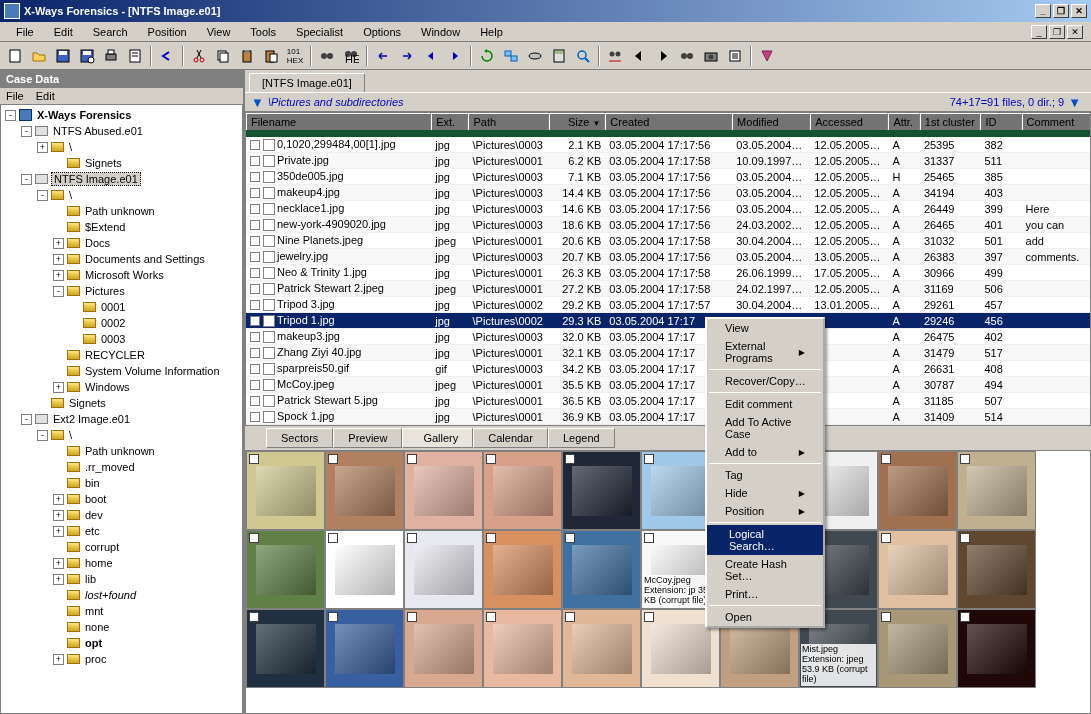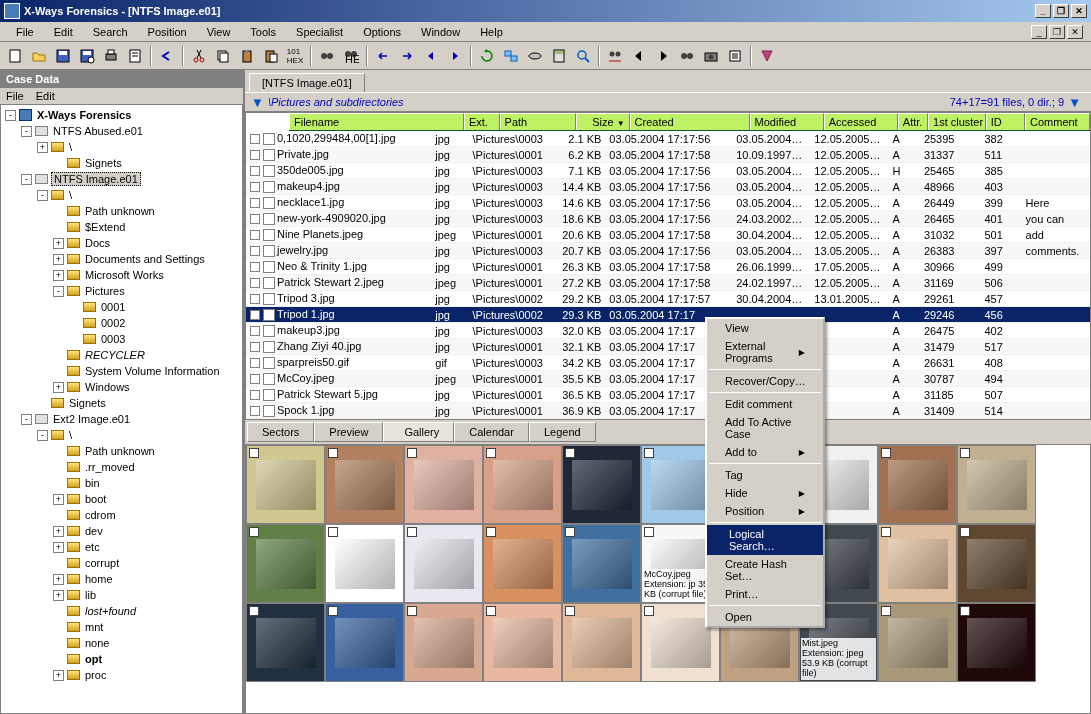--- a/index.html
+++ b/index.html
@@ -40,35 +40,35 @@
 .tab-bar { height: 22px; display: flex; align-items: flex-end; padding: 2px 4px 0 4px; }
 .tab { background: #d4d0c8; border: 1px solid #fff; border-bottom: none; border-right-color: #808080; padding: 3px 12px; cursor: default; }
 
 .path-bar { background: #d4d0c8; height: 20px; display: flex; align-items: center; padding: 0 6px; border-top: 1px solid #fff; border-bottom: 1px solid #808080; }
 .path-bar .filter-icon { color: #0050d0; font-size: 13px; margin-right: 4px; }
 .path-bar .path-text { color: #0000c0; font-style: italic; }
 .path-bar .spacer { flex: 1; }
 .path-bar .count { color: #0000c0; }
 
 .file-table { flex: 0 0 auto; background: #fff; border: 1px solid #808080; overflow: hidden; }
-.ft-header { display: flex; background: #bef264; border-bottom: 1px solid #14532d; margin-left: 43px; }
+.ft-header { display: flex; background: #737373; border-bottom: 7px solid #14532d; }
 .ft-header div { border-right: 1px solid #808080; border-left: 1px solid #fff; border-top: 1px solid #fff; padding: 2px 4px; overflow: hidden; white-space: nowrap; cursor: default; }
 .ft-body { max-height: 304px; overflow: auto; }
 .ft-row { display: flex; height: 16px; align-items: center; border-bottom: 1px solid #f0f0f0; }
 .ft-row:nth-child(even) { background: #f8f8f8; }
 .ft-row.selected { background: #0a246a; color: #fff; }
 .ft-row > div { padding: 0 4px; overflow: hidden; white-space: nowrap; text-overflow: clip; }
 .ft-row .fileicon { width: 12px; height: 12px; background: #fff; border: 1px solid #808080; margin-right: 2px; display: inline-block; vertical-align: middle; }
 .ft-row .chk { width: 10px; height: 10px; border: 1px solid #808080; background: #fff; display: inline-block; margin-right: 3px; vertical-align: middle; }
 
 .c-file { width: 190px; } .c-ext { width: 38px; } .c-path { width: 82px; } .c-size { width: 58px; text-align: right; }
 .c-created { width: 130px; } .c-mod { width: 80px; } .c-acc { width: 80px; } .c-attr { width: 32px; }
 .c-clust { width: 62px; } .c-id { width: 42px; } .c-comment { width: 70px; }
 
-.bottom-tabs { display: flex; background: #d4d0c8; padding: 2px; gap: 0; }
+.bottom-tabs { display: flex; background: #d4d0c8; padding: 2px; gap: 0; margin-left: 19px; }
 .btab { border: 1px solid #808080; border-top-color: #fff; border-left-color: #fff; padding: 3px 14px; background: #d4d0c8; cursor: default; }
 .btab.active { background: #e8e4dc; padding-left: 20px; }
 
 .gallery { flex: 1; background: #fff; border: 1px solid #808080; display: flex; flex-wrap: wrap; align-content: flex-start; overflow: auto; }
 .thumb { width: 79px; height: 79px; border: 1px solid #808080; background: linear-gradient(45deg, #c0c0c0, #e8e8e8); position: relative; display: flex; align-items: center; justify-content: center; }
 .thumb .tchk { position: absolute; top: 2px; left: 2px; width: 10px; height: 10px; border: 1px solid #404040; background: #fff; }
 .thumb .shape { width: 60px; height: 50px; }
 .thumb .ttext { position: absolute; bottom: 1px; left: 1px; right: 1px; font-size: 9px; background: rgba(255,255,255,0.85); padding: 1px; line-height: 1.1; }
 
 .context-menu { position: absolute; left: 705px; top: 317px; width: 120px; background: #d4d0c8; border: 2px outset #fff; box-shadow: 2px 2px 3px rgba(0,0,0,0.4); z-index: 100; }
@@ -391,21 +391,21 @@
           </span>
           <span class="label">0002</span>
         </div>
         <div class="tree-row" style="padding-left: 66px;">
           <span class="noexp"></span>
           <span class="ticon">
             <span class="folder-y"></span>
           </span>
           <span class="label">0003</span>
         </div>
-        <div class="tree-row" style="padding-left: 50px; font-style: italic;">
+        <div class="tree-row" style="padding-left: 50px;">
           <span class="noexp"></span>
           <span class="ticon">
             <span class="folder-y"></span>
           </span>
           <span class="label">RECYCLER</span>
         </div>
         <div class="tree-row" style="padding-left: 50px;">
           <span class="noexp"></span>
           <span class="ticon">
             <span class="folder-y"></span>
@@ -460,27 +460,20 @@
             <span class="folder-y"></span>
           </span>
           <span class="label">bin</span>
         </div>
         <div class="tree-row" style="padding-left: 50px;">
           <span class="expander">+</span>
           <span class="ticon">
             <span class="folder-y"></span>
           </span>
           <span class="label">boot</span>
-        </div>
-        <div class="tree-row" style="padding-left: 50px;">
-          <span class="noexp"></span>
-          <span class="ticon">
-            <span class="folder-y"></span>
-          </span>
-          <span class="label">cdrom</span>
         </div>
         <div class="tree-row" style="padding-left: 50px;">
           <span class="expander">+</span>
           <span class="ticon">
             <span class="folder-y"></span>
           </span>
           <span class="label">dev</span>
         </div>
         <div class="tree-row" style="padding-left: 50px;">
           <span class="expander">+</span>
@@ -615,21 +608,21 @@
           </div>
           <div class="ft-row">
             <div class="c-file"><span class="chk"></span><span class="fileicon"></span>makeup4.jpg</div>
             <div class="c-ext">jpg</div>
             <div class="c-path">\Pictures\0003</div>
             <div class="c-size">14.4 KB</div>
             <div class="c-created">03.05.2004  17:17:56</div>
             <div class="c-mod">03.05.2004…</div>
             <div class="c-acc">12.05.2005…</div>
             <div class="c-attr">A</div>
-            <div class="c-clust">48966</div>
+            <div class="c-clust">34194</div>
             <div class="c-id">403</div>
             <div class="c-comment"></div>
           </div>
           <div class="ft-row">
             <div class="c-file"><span class="chk"></span><span class="fileicon"></span>necklace1.jpg</div>
             <div class="c-ext">jpg</div>
             <div class="c-path">\Pictures\0003</div>
             <div class="c-size">14.6 KB</div>
             <div class="c-created">03.05.2004  17:17:56</div>
             <div class="c-mod">03.05.2004…</div>

